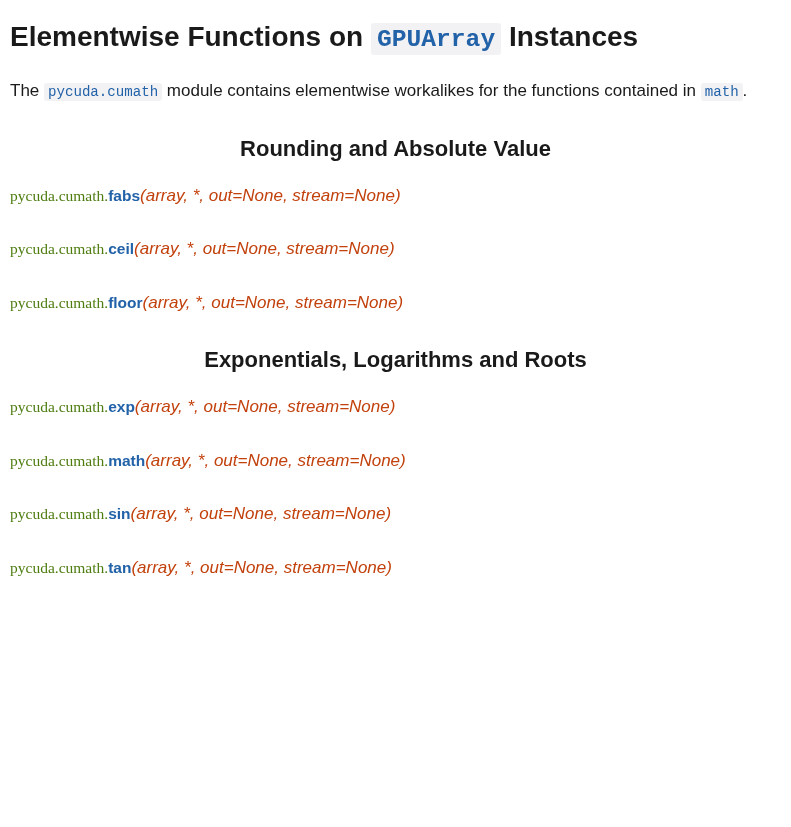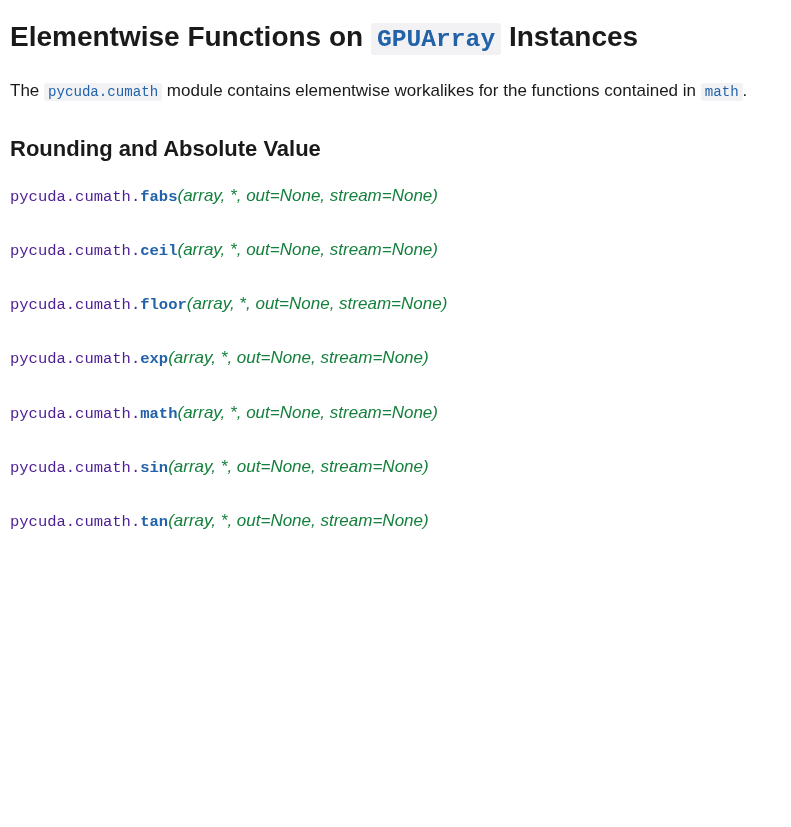--- a/index.html
+++ b/index.html
@@ -20,20 +20,21 @@
       font-size: 28px;
       font-weight: 700;
       margin-bottom: 20px;
       margin-top: 6px;
     }
     h3 {
       font-size: 22px;
       font-weight: 700;
       margin-top: 28px;
       margin-bottom: 18px;
+      text-align: center;
     }
     p.intro {
       margin-bottom: 0;
     }
     code, .mono {
       font-family: "SFMono-Regular", Consolas, "Liberation Mono", Menlo, monospace;
     }
     .code-chip {
       background: #f2f2f5;
       border-radius: 3px;
@@ -47,48 +48,49 @@
     .link-blue {
       color: #2262a8;
       text-align: center;
     }
     .func-line {
       margin-top: 10px;
       margin-bottom: 28px;
       font-size: 17px;
     }
     .func-module {
-      color: #4c1d95;
-      font-family: Liberation Mono, monospace;
+      color: #4d7c0f;
+      font-family: Liberation Serif, serif;
       font-size: 15.5px;
     }
     .func-name {
       color: #2262a8;
-      font-family: Liberation Mono, monospace;
+      font-family: Liberation Sans, sans-serif;
       font-weight: 700;
       font-size: 15.5px;
     }
     .func-sig {
-      color: #15803d;
+      color: #c2410c;
       font-style: italic;
     }
   </style>
 </head>
 <body>
 
 <h2>
   <span>Elementwise Functions on </span><code class="code-chip link-blue">GPUArray</code><span> Instances</span>
 </h2>
 
 <p class="intro">
   <span>The </span><code class="code-chip link-blue">pycuda.cumath</code><span> module contains elementwise workalikes for the functions contained in </span><code class="code-chip link-blue">math</code><span>.</span>
 </p>
 
 <div id="sections">
     <h3>Rounding and Absolute Value</h3>
     <div class="func-line"><span class="func-module">pycuda.cumath.</span><span class="func-name">fabs</span><span class="func-sig">(<em>array</em>, <em>*</em>, <em>out=None</em>, <em>stream=None</em>)</span></div>
     <div class="func-line"><span class="func-module">pycuda.cumath.</span><span class="func-name">ceil</span><span class="func-sig">(<em>array</em>, <em>*</em>, <em>out=None</em>, <em>stream=None</em>)</span></div>
     <div class="func-line"><span class="func-module">pycuda.cumath.</span><span class="func-name">floor</span><span class="func-sig">(<em>array</em>, <em>*</em>, <em>out=None</em>, <em>stream=None</em>)</span></div>
+    <h3>Exponentials, Logarithms and Roots</h3>
     <div class="func-line"><span class="func-module">pycuda.cumath.</span><span class="func-name">exp</span><span class="func-sig">(<em>array</em>, <em>*</em>, <em>out=None</em>, <em>stream=None</em>)</span></div>
     <div class="func-line"><span class="func-module">pycuda.cumath.</span><span class="func-name">math</span><span class="func-sig">(<em>array</em>, <em>*</em>, <em>out=None</em>, <em>stream=None</em>)</span></div>
     <div class="func-line"><span class="func-module">pycuda.cumath.</span><span class="func-name">sin</span><span class="func-sig">(<em>array</em>, <em>*</em>, <em>out=None</em>, <em>stream=None</em>)</span></div>
     <div class="func-line"><span class="func-module">pycuda.cumath.</span><span class="func-name">tan</span><span class="func-sig">(<em>array</em>, <em>*</em>, <em>out=None</em>, <em>stream=None</em>)</span></div>
   </div>
 
 </body></html>

